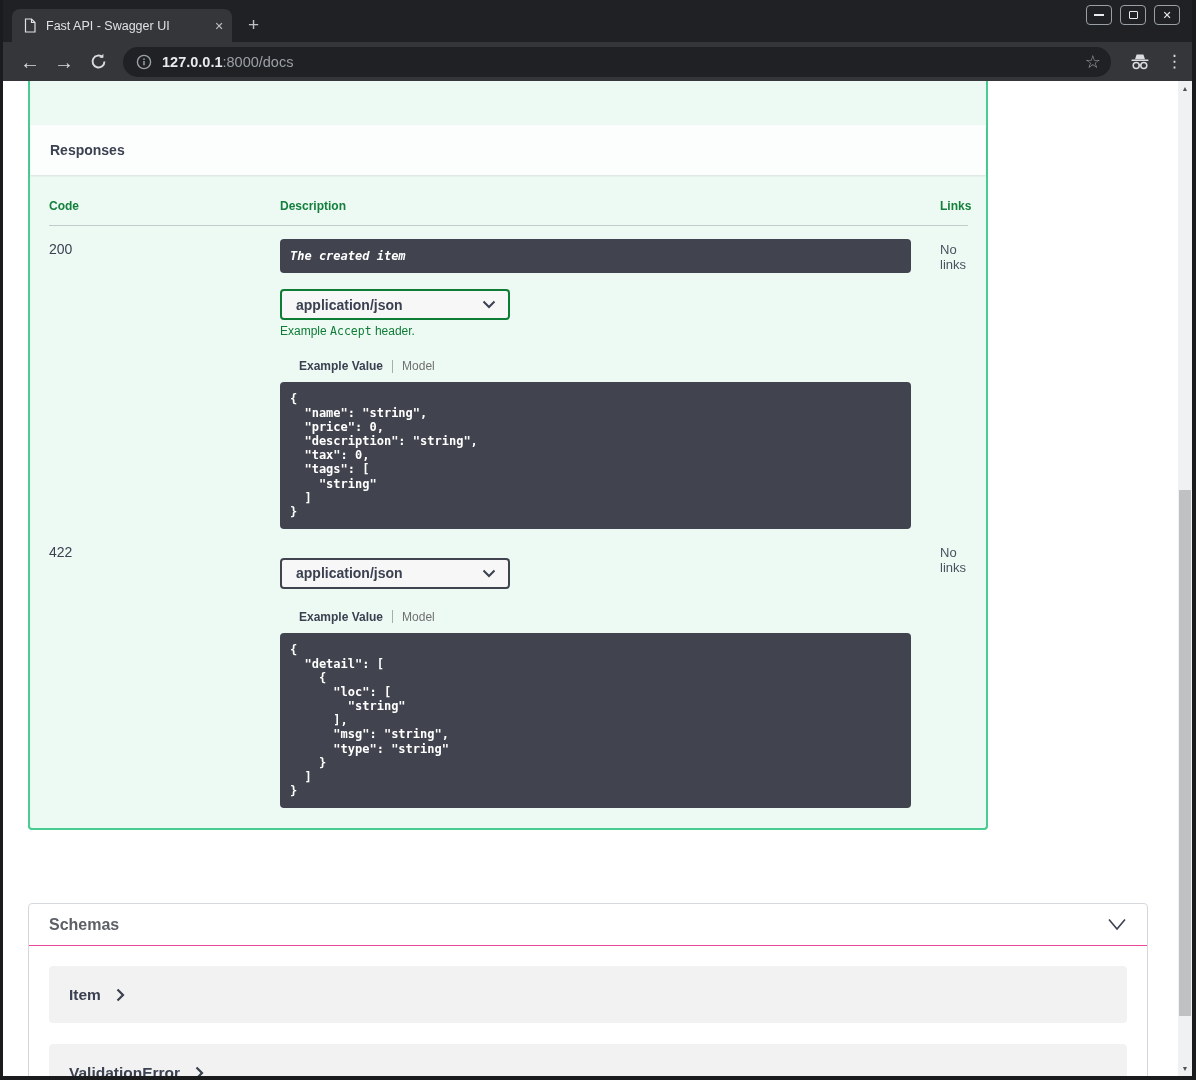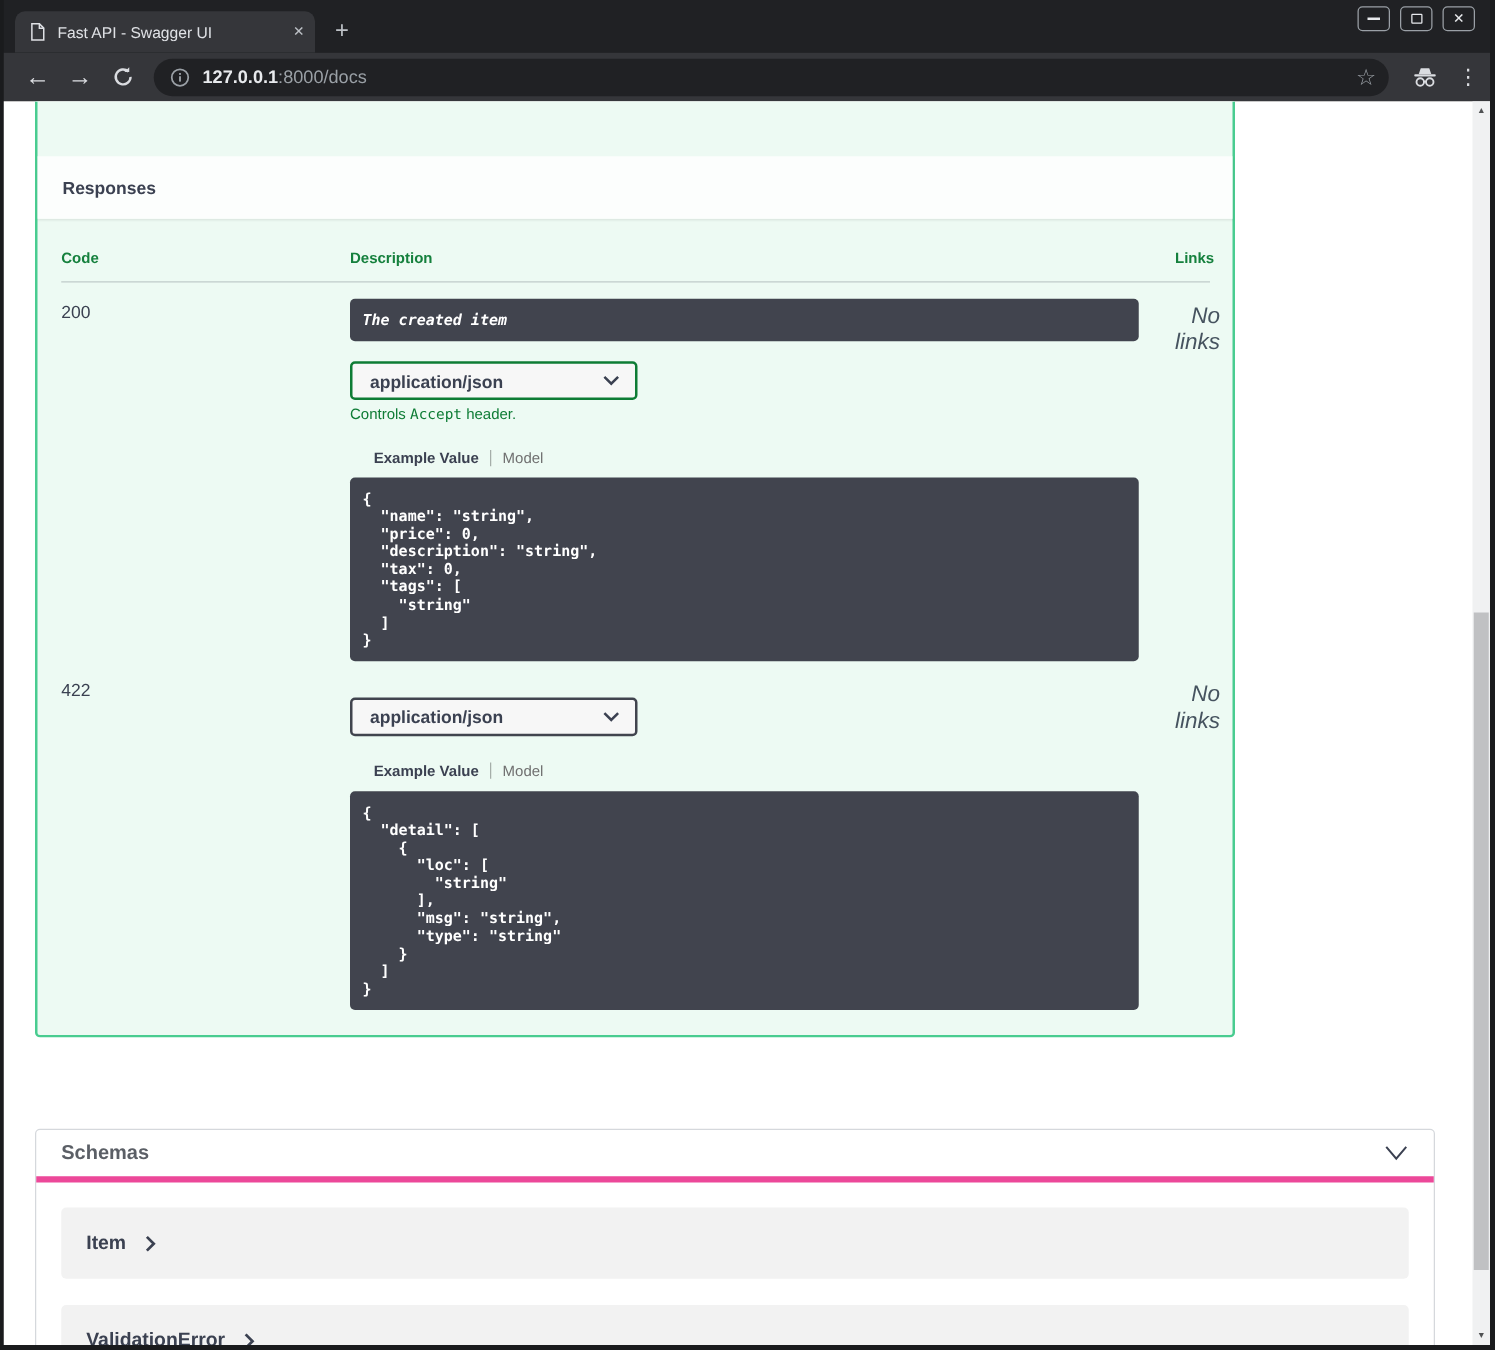--- a/index.html
+++ b/index.html
@@ -3,21 +3,21 @@
 <meta charset="utf-8">
 <style>
   * { margin:0; padding:0; box-sizing:border-box; }
   html,body { width:1196px; height:1080px; overflow:hidden; }
   body { font-family:"Liberation Sans", sans-serif; background:#17181a; }
 
   .window { width:1196px; height:1080px; padding:0 4px 4px 3px; display:flex; flex-direction:column; background:#1a1b1d; }
 
   
   .titlebar { height:42px; background:#202124; position:relative; display:flex; align-items:flex-end; flex:none; }
-  .tab { margin-left:9px; width:240px; height:33px; background:#35363a; border-radius:8px 8px 0 0;
+  .tab { margin-left:9px; width:220px; height:33px; background:#35363a; border-radius:8px 8px 0 0;
          display:flex; align-items:center; padding:0 4px 0 11px; }
   .tab-favicon { width:14px; height:15px; flex:none; margin-right:9px; }
   .tab-title { color:#dfe1e5; font-size:12.5px; flex:1; white-space:nowrap; overflow:hidden; }
   .tab-close { color:#bdc1c6; font-size:11px; width:18px; height:18px; line-height:18px; text-align:center; border-radius:50%; }
   .newtab-btn { color:#bdc1c6; font-size:19px; font-weight:400; margin:0 0 8px 16px; line-height:18px; }
   .win-controls { position:absolute; top:5px; right:12px; display:flex; gap:8px; }
   .win-btn { width:26px; height:20px; border:1px solid #9aa0a6; border-radius:4px; color:#e8eaed;
              display:flex; align-items:center; justify-content:center; font-size:10px; background:#202124; }
   .glyph-min { width:10px; height:0; border-top:2px solid #e8eaed; }
   .glyph-max { width:9px; height:8px; border:1.5px solid #e8eaed; border-radius:1px; }
@@ -45,21 +45,21 @@
   .opblock-spacer { height:44px; }
   .section-header { height:50px; background:rgba(255,255,255,.8); box-shadow:0 1px 2px rgba(0,0,0,.1);
                     display:flex; align-items:center; padding:0 20px; }
   .section-title { font-size:14px; font-weight:bold; color:#3b4151; }
 
   .responses-table { padding:0 18px 20px 19px; }
   .rt-header { display:grid; grid-template-columns:231px 660px 1fr; padding:24px 0 12px;
                border-bottom:1px solid rgba(59,65,81,.25); font-size:12px; font-weight:bold; color:#15803d; }
   .rt-row { display:grid; grid-template-columns:231px 660px 1fr; padding-top:13px; }
   .col-code { font-size:14px; color:#3b4151; padding-top:2px; }
-  .col-links { font-size:18px; font-style:italic; color:#46535f; padding-top:3px;text-align:right; }
+  .col-links { font-size:13px; color:#46535f; padding-top:3px; }
 
   .desc-box, .code-block { width:631px; background:var(--code_bg,#41444e); border-radius:4px; color:#fff;
                            font-family:"DejaVu Sans Mono", monospace; }
   .desc-box { padding:10px; font-size:12px; line-height:14px; font-style:italic; font-weight:bold; }
   .media-select { margin-top:16px; width:230px; height:31px; background:#f7f7f7; border-radius:4px;
                   display:flex; align-items:center; justify-content:space-between; padding:0 12px 0 14px;
                   font-weight:bold; font-size:14px; color:#3b4151;text-align:center; }
   .media-select.accept { border:2.5px solid var(--control_green,#0e7c35); }
   .media-select.plain  { border:2.5px solid var(--code_bg,#41444e); }
   .accept-note { margin-top:4px; font-size:12px; color:var(--control_green,#0e7c35); }
@@ -69,21 +69,21 @@
   .tab-example { font-weight:bold; color:#3b4151;padding-left:19px; }
   .tab-divider { width:1px; height:13px; background:rgba(0,0,0,.3); margin:0 9px; }
   .tab-model { color:#707070; }
 
   .code-block { margin-top:9px; padding:10px; font-size:12px; line-height:14.1px; font-weight:bold; white-space:pre; }
 
   
   .schemas { position:absolute; left:25px; top:822px; width:1120px; background:#fff;
              border:1px solid #d5d8dc; border-radius:4px; }
   .schemas-header { height:42px; display:flex; align-items:center; justify-content:space-between;
-                    padding:0 20px; border-bottom:5px solid #ec4899; }
+                    padding:0 20px; border-bottom:1px solid #ec4899; }
   .schemas-title { font-size:16px; font-weight:bold; color:#5b5f66; }
   .schemas-body { padding:20px; }
   .model-box { height:57px; background:#f2f2f2; border-radius:4px; display:flex; align-items:center;
                padding:0 20px; }
   .model-box + .model-box { margin-top:21px; }
   .model-name { font-size:15.5px; font-weight:bold; color:#3b4151; }
   .model-chevron { margin-left:15px; display:flex; }
 
   
   .scrollbar { position:absolute; top:0; right:0; width:14px; height:100%; background:#f0f1f2; }
@@ -165,21 +165,21 @@
         <div class="rt-row">
           <div class="col-code">200</div>
           <div>
             <div class="desc-box">The created item</div>
             <div class="media-select accept">
               <span>application/json</span>
               <svg width="14" height="9" viewBox="0 0 14 9" fill="none">
                   <path d="M1.5 1.5 7 7l5.5-5.5" stroke="#3b4151" stroke-width="2"></path>
                 </svg>
             </div>
-            <div class="accept-note"><span>Controls </span><span class="mono">Accept</span><span> header.</span></div>
+            <div class="accept-note"><span>Example </span><span class="mono">Accept</span><span> header.</span></div>
             <div class="tabs">
               <span class="tab-example">Example Value</span>
               <span class="tab-divider"></span>
               <span class="tab-model">Model</span>
             </div>
             <pre class="code-block">{
   "name": "string",
   "price": 0,
   "description": "string",
   "tax": 0,

